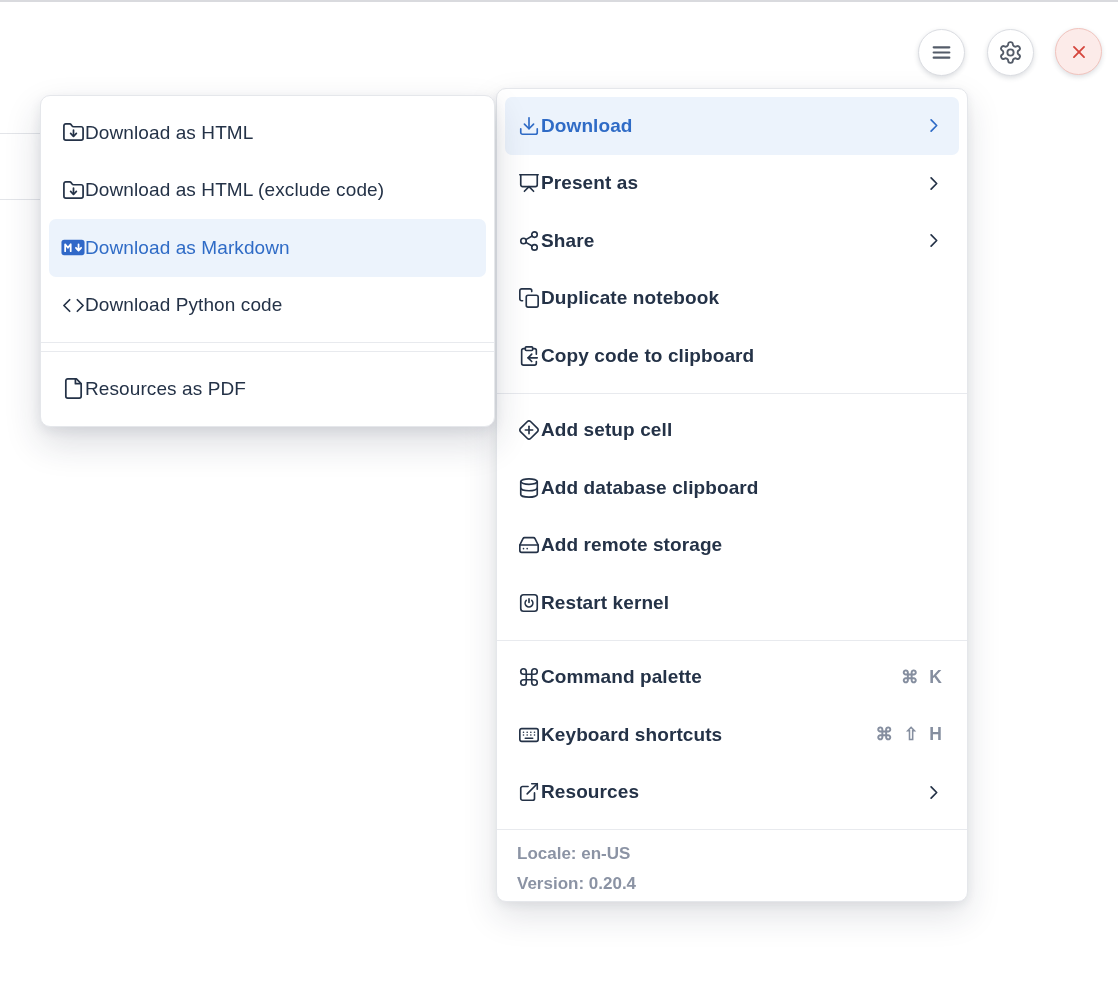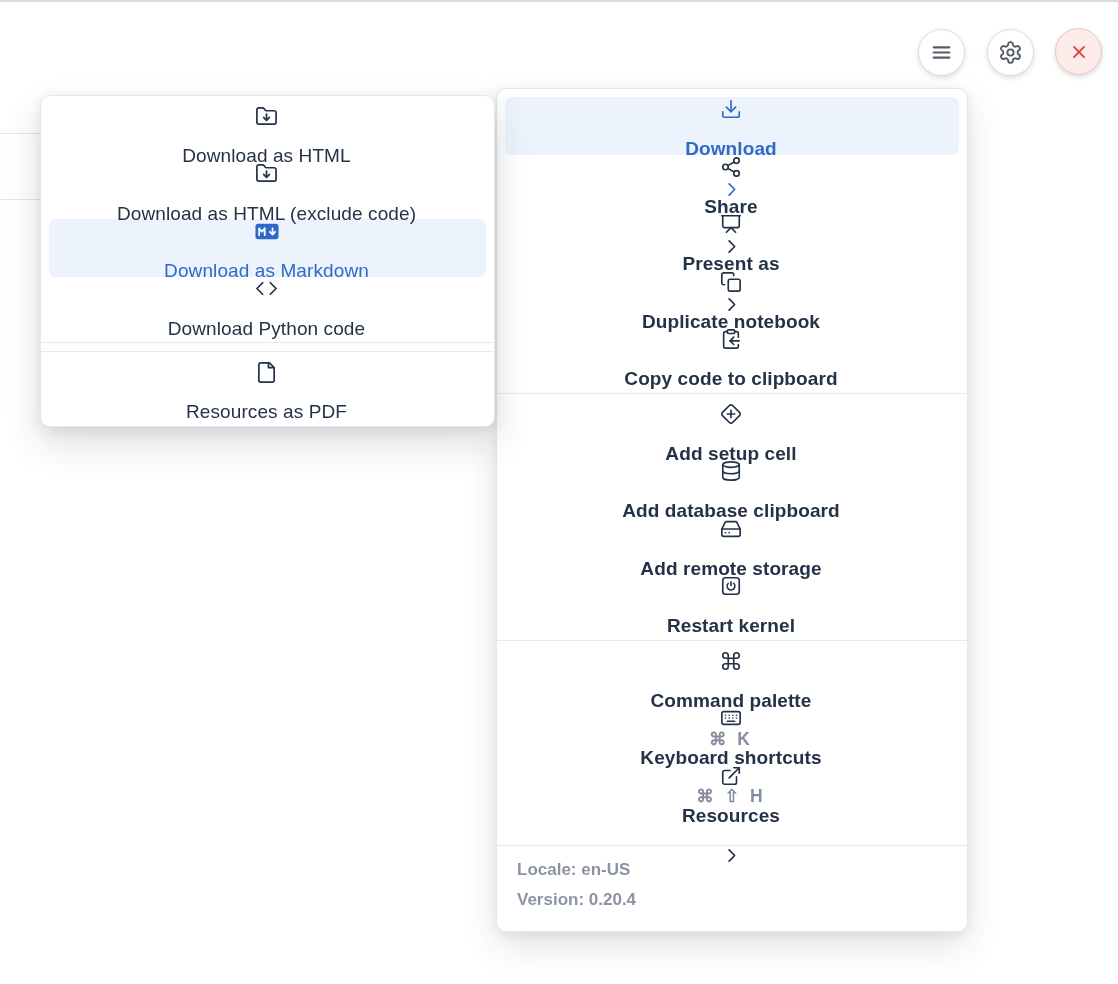--- a/index.html
+++ b/index.html
@@ -44,39 +44,38 @@
   #download-submenu {
     left: 40px; top: 95px; width: 455px;
     padding: 8px;
     box-shadow: 0 16px 36px rgba(30,40,60,0.16), 0 4px 12px rgba(30,40,60,0.08);
     z-index: 5;
   }
 
   
   .menu-row {
     height: 57.5px; display: flex; align-items: center;
-    padding: 0 14px 0 12px; gap: 17px;
+    padding: 0 14px 0 12px; 
     border-radius: 7px; font-size: 19px; color: #243247;
     cursor: pointer;
-    flex-direction: column;
   }
   .menu-row .mi-icon { width: 24px; height: 24px; flex: none; display: flex; align-items: center; justify-content: center; }
   .menu-row .mi-label { flex: 1; white-space: nowrap; letter-spacing: 0.1px; }
   .menu-row.highlighted { background: #ecf3fc; color: #2f6bc6; }
   .menu-row.disabled { color: #a1a8b3; cursor: default; }
   .chev { width: 19px; height: 19px; flex: none; }
   .shortcut { font-size: 17.5px; color: #858e9f; letter-spacing: 3px; white-space: nowrap; }
 
   .menu-sep { height: 1px; background: #e8eaee; margin: 8px -8px; }
 
   
   .menu-footer {
     border-top: 1px solid #e8eaee;
-    margin: 24px -8px 0 -8px;
-    padding: 9px 20px 16px 20px;
+    margin: 8px -8px 0 -8px;
+    padding: 9px 20px 2px 20px;
   }
   .menu-footer div { font-size: 17px; line-height: 30px; color: #8b93a4; }
 
   svg { display: block; }
 </style>
 </head>
 <body>
 
 <div class="top-strip"></div>
 <div class="bg-line l1"></div>
@@ -122,44 +121,44 @@
     <span class="mi-icon chev">
       <svg width="19" height="19" viewBox="0 0 24 24" fill="none" stroke="currentColor" stroke-width="2.2" stroke-linecap="round" stroke-linejoin="round">
           <polyline points="9 5 16 12 9 19"></polyline>
         </svg>
     </span>
   </div>
 
   <div class="menu-row">
     <span class="mi-icon">
       <svg width="22" height="22" viewBox="0 0 24 24" fill="none" stroke="currentColor" stroke-width="1.8" stroke-linecap="round" stroke-linejoin="round">
+        <path d="M2 3h20"></path>
+          <path d="M21 3v11a2 2 0 0 1-2 2H5a2 2 0 0 1-2-2V3"></path>
+          <path d="m7 21 5-5 5 5"></path>
+      </svg>
+    </span>
+    <span class="mi-label">Present as</span>
+    <span class="mi-icon chev">
+      <svg width="19" height="19" viewBox="0 0 24 24" fill="none" stroke="currentColor" stroke-width="2.2" stroke-linecap="round" stroke-linejoin="round">
+          <polyline points="9 5 16 12 9 19"></polyline>
+        </svg>
+    </span>
+  </div>
+
+  <div class="menu-row">
+    <span class="mi-icon">
+      <svg width="22" height="22" viewBox="0 0 24 24" fill="none" stroke="currentColor" stroke-width="1.8" stroke-linecap="round" stroke-linejoin="round">
         <circle cx="18" cy="5" r="3"></circle>
           <circle cx="6" cy="12" r="3"></circle>
           <circle cx="18" cy="19" r="3"></circle>
         <line x1="8.59" y1="13.51" x2="15.42" y2="17.49"></line>
           <line x1="15.41" y1="6.51" x2="8.59" y2="10.49"></line>
       </svg>
     </span>
     <span class="mi-label">Share</span>
-    <span class="mi-icon chev">
-      <svg width="19" height="19" viewBox="0 0 24 24" fill="none" stroke="currentColor" stroke-width="2.2" stroke-linecap="round" stroke-linejoin="round">
-          <polyline points="9 5 16 12 9 19"></polyline>
-        </svg>
-    </span>
-  </div>
-
-  <div class="menu-row">
-    <span class="mi-icon">
-      <svg width="22" height="22" viewBox="0 0 24 24" fill="none" stroke="currentColor" stroke-width="1.8" stroke-linecap="round" stroke-linejoin="round">
-        <path d="M2 3h20"></path>
-          <path d="M21 3v11a2 2 0 0 1-2 2H5a2 2 0 0 1-2-2V3"></path>
-          <path d="m7 21 5-5 5 5"></path>
-      </svg>
-    </span>
-    <span class="mi-label">Present as</span>
     <span class="mi-icon chev">
       <svg width="19" height="19" viewBox="0 0 24 24" fill="none" stroke="currentColor" stroke-width="2.2" stroke-linecap="round" stroke-linejoin="round">
           <polyline points="9 5 16 12 9 19"></polyline>
         </svg>
     </span>
   </div>
 
   <div class="menu-row">
     <span class="mi-icon">
       <svg width="22" height="22" viewBox="0 0 24 24" fill="none" stroke="currentColor" stroke-width="1.8" stroke-linecap="round" stroke-linejoin="round">

